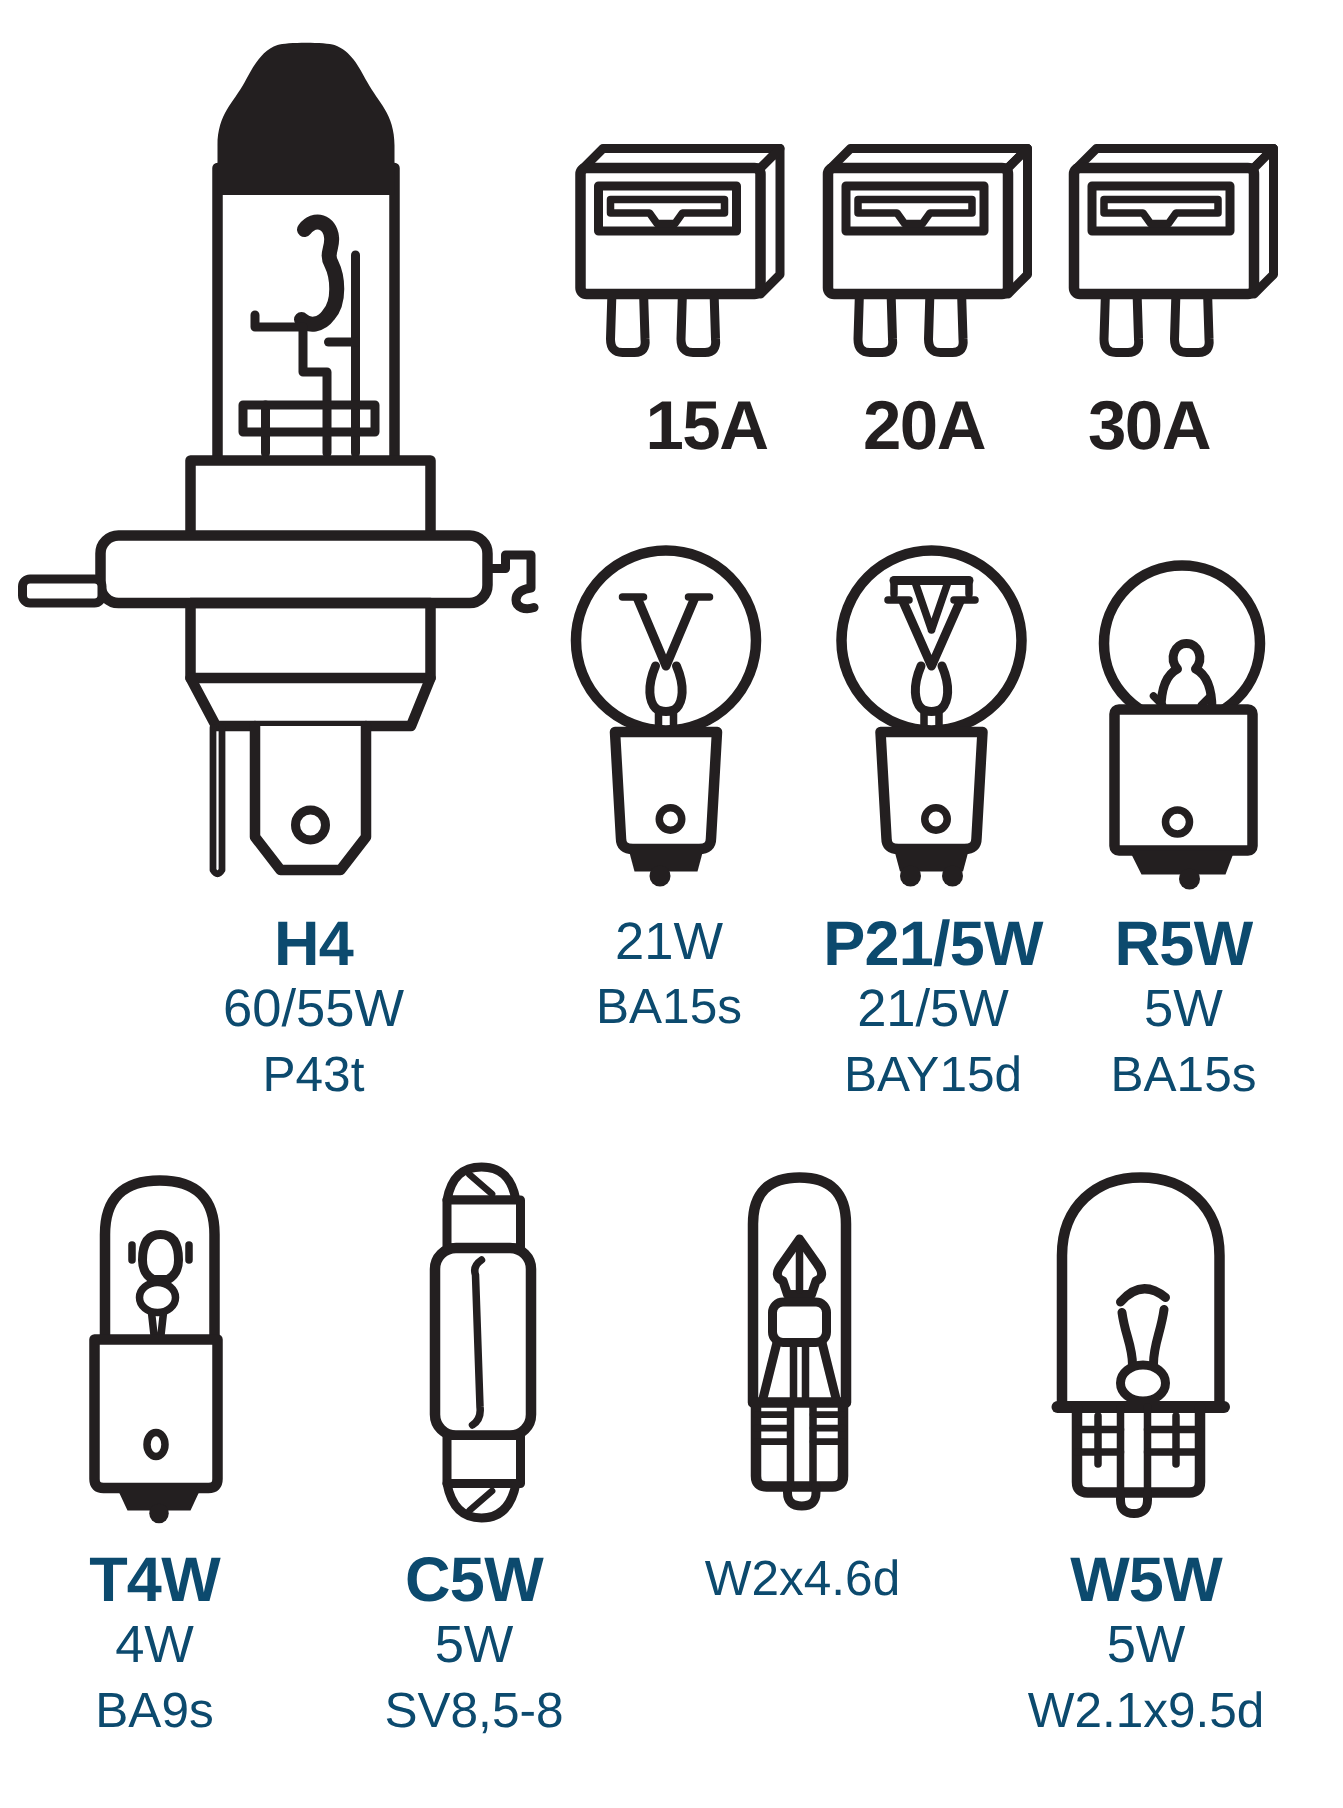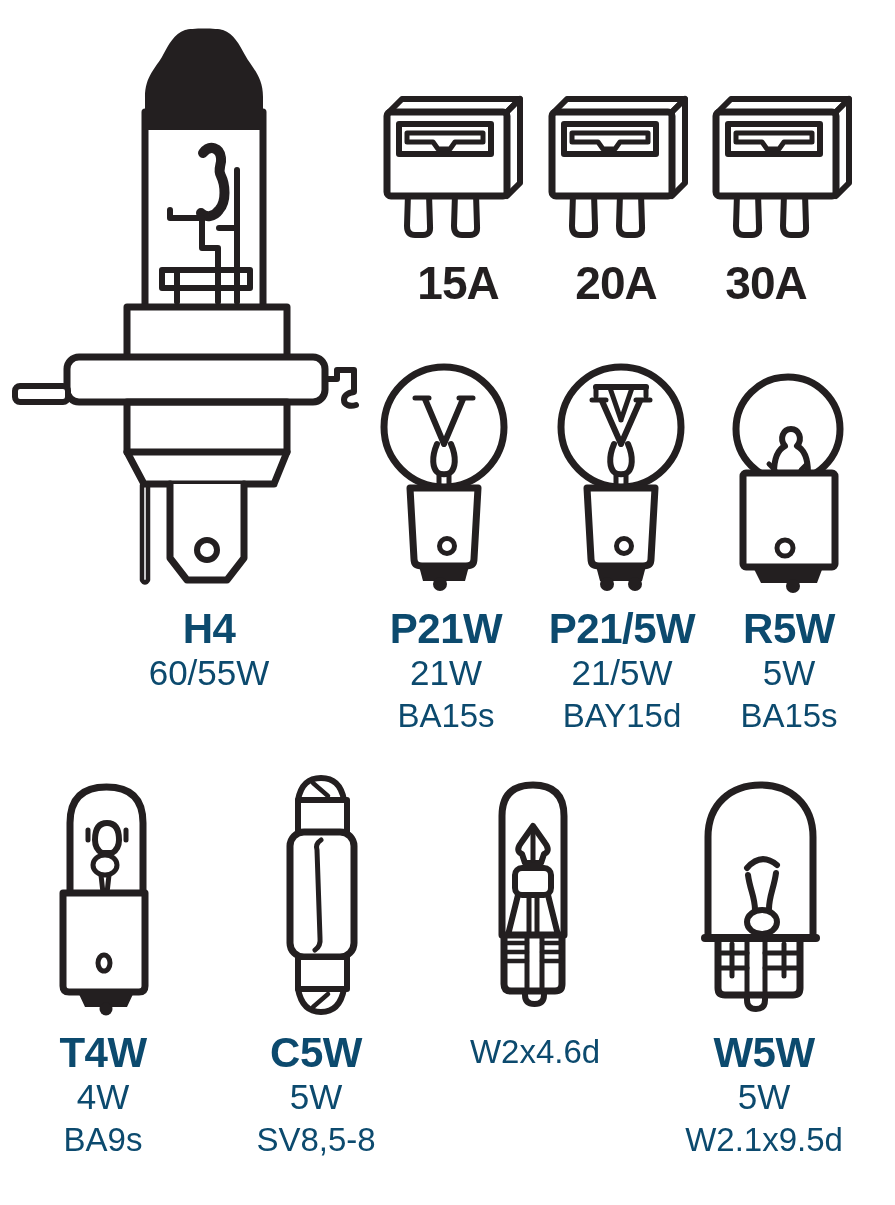--- a/index.html
+++ b/index.html
@@ -161,30 +161,30 @@
   <path class="ln s6" d="M53 95 C55 110 60 117 60 130 M81 93 C79 108 74 116 74 129"></path>
   <ellipse class="ln s6" cx="67" cy="142" rx="15" ry="12"></ellipse>
   <path class="ln s8" d="M10 158 H121"></path>
   <path class="ln s7" d="M23 158 V208 Q23 215 30 215 H98 Q105 215 105 208 V158"></path>
   <path class="ln s5" d="M52 158 V215 M70 158 V215"></path>
   <path class="ln s5" d="M23 173 H52 M23 188 H52 M37 164 V196"></path>
   <path class="ln s5" d="M70 173 H105 M70 188 H105 M89 164 V196"></path>
   <path class="ln s6" d="M52 215 v5 q0 9 9 9 q9 0 9 -9 v-5"></path>
 </svg>
 
-<div class="fuse-lbl" style="left:458px;top:256px">15A</div>
+<div class="fuse-lbl" style="left:471px;top:256px">15A</div>
 <div class="fuse-lbl" style="left:616px;top:256px">20A</div>
 <div class="fuse-lbl" style="left:766px;top:256px">30A</div>
 
 <div class="lbl" style="left:209px;top:606px">
   <div class="name">H4</div>
   <div class="watt">60/55W</div>
+  <div class="base">P43t</div>
 </div>
 <div class="lbl" style="left:446px;top:606px">
-  <div class="name">P21W</div>
   <div class="watt">21W</div>
   <div class="base">BA15s</div>
 </div>
 <div class="lbl" style="left:622px;top:606px">
   <div class="name">P21/5W</div>
   <div class="watt">21/5W</div>
   <div class="base">BAY15d</div>
 </div>
 <div class="lbl" style="left:789px;top:606px">
   <div class="name">R5W</div>

